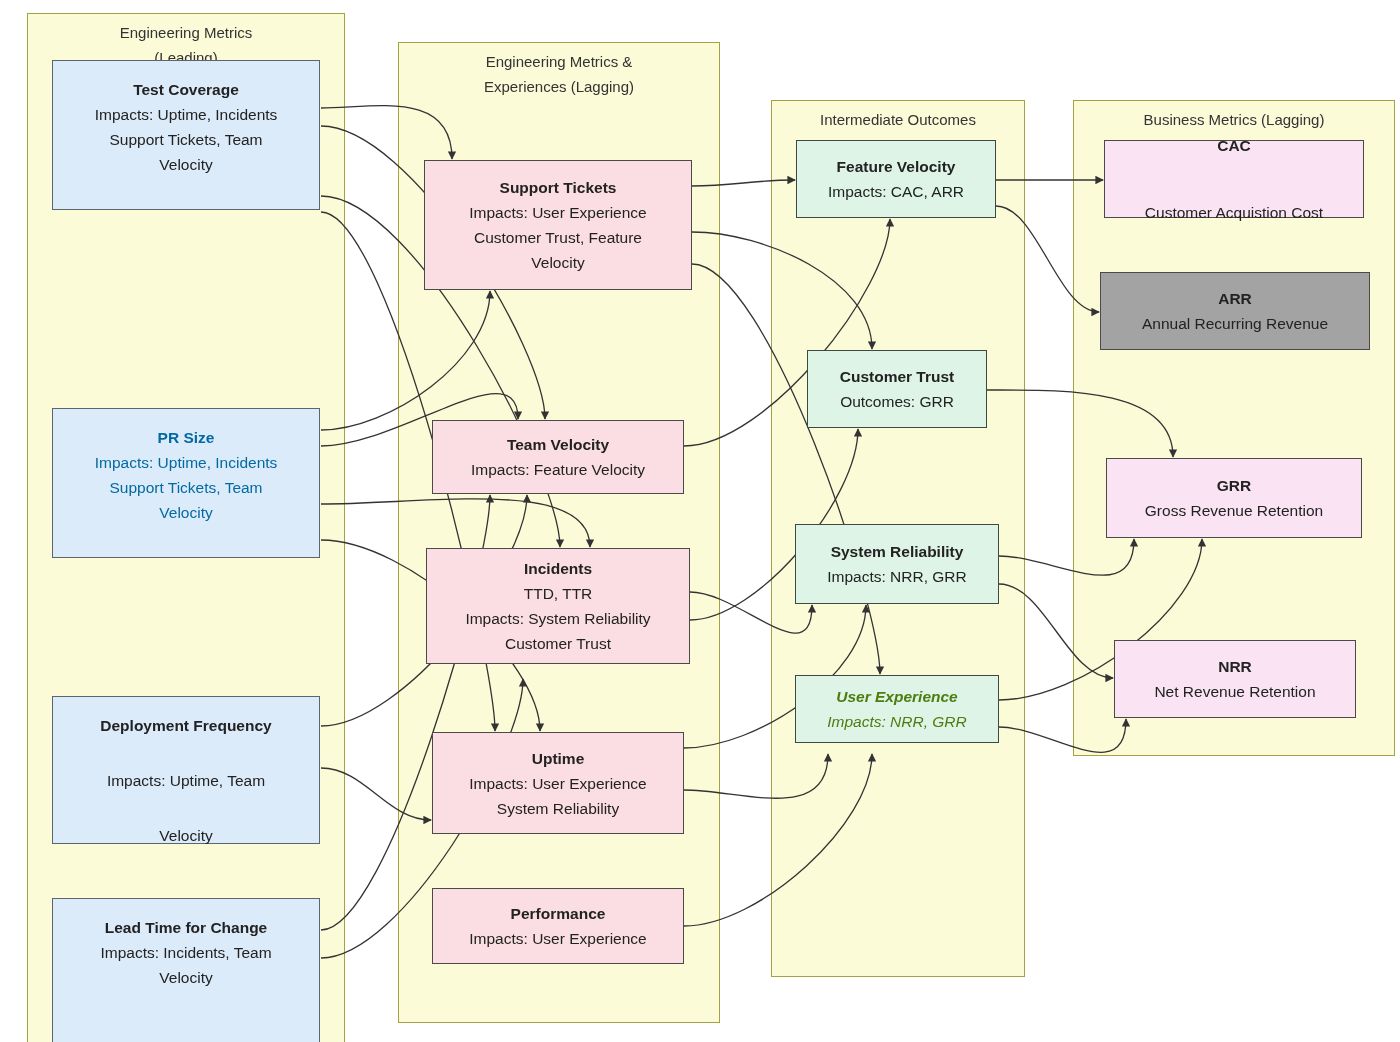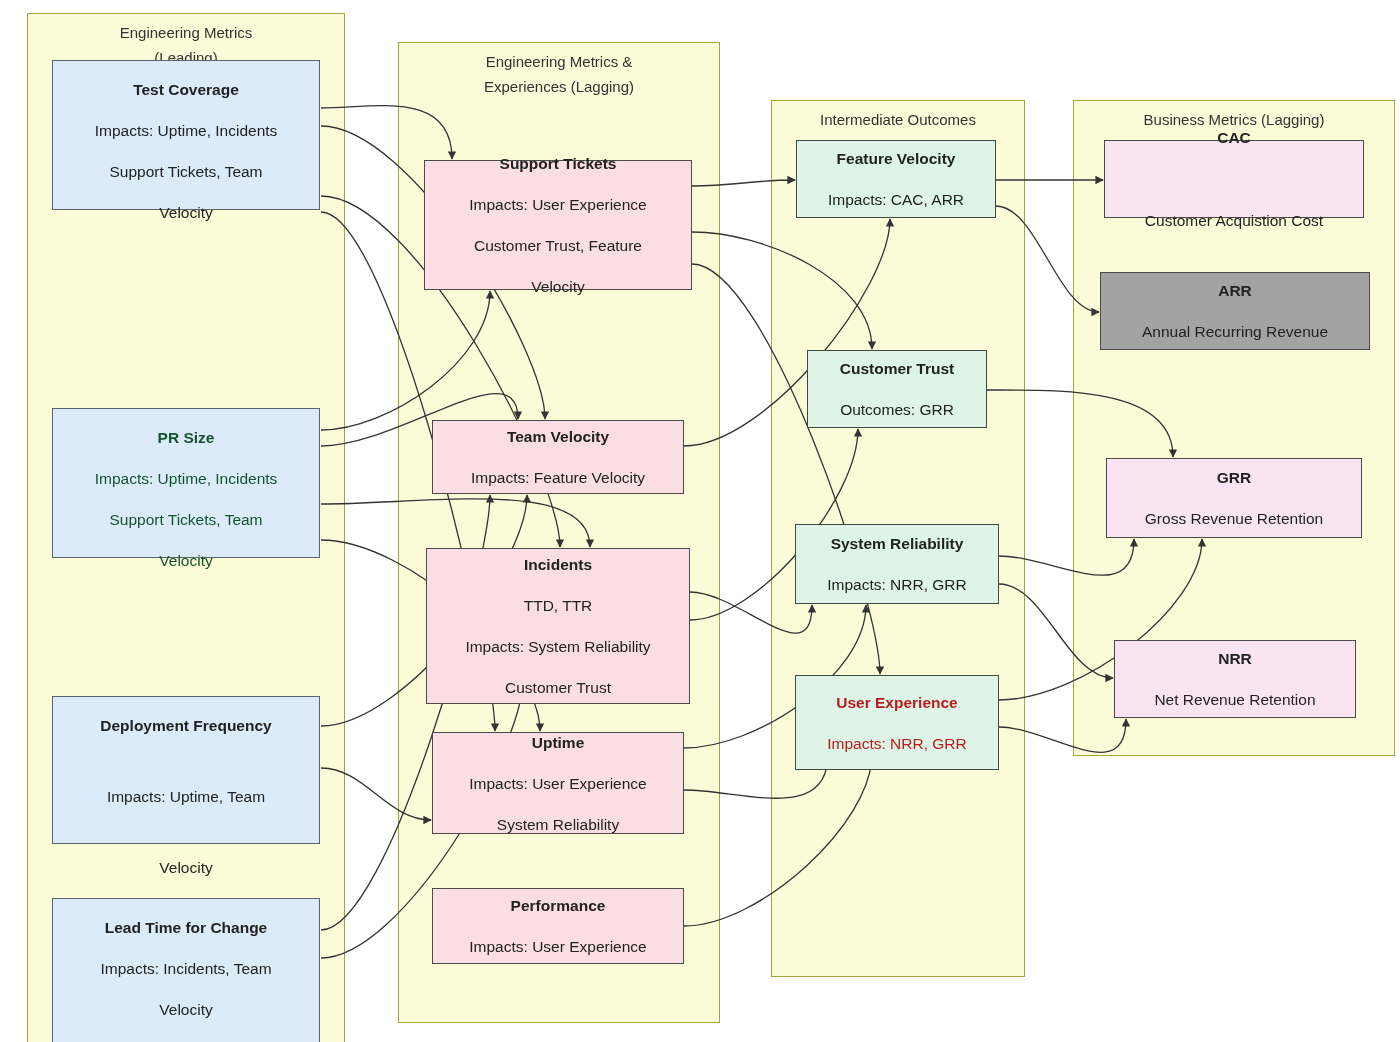--- a/index.html
+++ b/index.html
@@ -42,21 +42,21 @@
     flex-direction: column;
     text-align: center;
     font-size: 15.5px;
     line-height: 25px;
     color: #222222;
     padding: 4px 6px;
   }
   .node.v-top    { justify-content: flex-start; padding-top: 16px; }
   .node.v-center { justify-content: center; }
   .node-title { font-weight: bold; }
-  .node-line  { font-weight: normal; margin-top: 16px; }
+  .node-line  { font-weight: normal; }
 </style>
 </head>
 <body>
 
 <div id="canvas" style="width: 1400px; height: 1042px; background: rgb(255, 255, 255);">
     <div class="group" style="left: 27px; top: 13px; width: 318px; height: 1047px; background: rgb(251, 251, 216); border-color: rgb(163, 163, 68);">
       <div class="group-title">
         <div>Engineering Metrics</div>
         <div>(Leading)</div>
       </div>
@@ -111,21 +111,21 @@
       <path d="M999,584 C1044.6,584 1067.4,678 1113,678" fill="none" stroke="#333333" stroke-width="1.3" marker-end="url(#arrowhead)"></path>
       <path d="M999,700 C1080.2,700 1202,609 1202,539" fill="none" stroke="#333333" stroke-width="1.3" marker-end="url(#arrowhead)"></path>
       <path d="M999,727 C1049.8,727 1126,789 1126,719" fill="none" stroke="#333333" stroke-width="1.3" marker-end="url(#arrowhead)"></path>
     </svg>
     <div class="node v-top" style="left: 52px; top: 60px; width: 268px; height: 150px; background: rgb(220, 235, 250); border-color: rgb(91, 101, 112); color: rgb(34, 34, 34);">
       <div class="node-title">Test Coverage</div>
       <div class="node-line">Impacts: Uptime, Incidents</div>
       <div class="node-line">Support Tickets, Team</div>
       <div class="node-line">Velocity</div>
     </div>
-    <div class="node v-top" style="left: 52px; top: 408px; width: 268px; height: 150px; background: rgb(220, 235, 250); border-color: rgb(91, 101, 112); color: #14532d;">
+    <div class="node v-top" style="left: 52px; top: 408px; width: 268px; height: 150px; background: rgb(220, 235, 250); border-color: rgb(91, 101, 112); color: #0369a1;">
       <div class="node-title">PR Size</div>
       <div class="node-line">Impacts: Uptime, Incidents</div>
       <div class="node-line">Support Tickets, Team</div>
       <div class="node-line">Velocity</div>
     </div>
     <div class="node v-top" style="left: 52px; top: 696px; width: 268px; height: 148px; background: rgb(220, 235, 250); border-color: rgb(91, 101, 112); color: rgb(34, 34, 34); gap: 30px;">
       <div class="node-title">Deployment Frequency</div>
       <div class="node-line">Impacts: Uptime, Team</div>
       <div class="node-line">Velocity</div>
     </div>
@@ -137,21 +137,21 @@
     <div class="node v-center" style="left: 424px; top: 160px; width: 268px; height: 130px; background: rgb(251, 222, 227); border-color: rgb(74, 74, 74); color: rgb(34, 34, 34);">
       <div class="node-title">Support Tickets</div>
       <div class="node-line">Impacts: User Experience</div>
       <div class="node-line">Customer Trust, Feature</div>
       <div class="node-line">Velocity</div>
     </div>
     <div class="node v-center" style="left: 432px; top: 420px; width: 252px; height: 74px; background: rgb(251, 222, 227); border-color: rgb(74, 74, 74); color: rgb(34, 34, 34);">
       <div class="node-title">Team Velocity</div>
       <div class="node-line">Impacts: Feature Velocity</div>
     </div>
-    <div class="node v-center" style="left: 426px; top: 548px; width: 264px; height: 156px; background: rgb(251, 222, 227); border-color: rgb(74, 74, 74); color: rgb(34, 34, 34);">
+    <div class="node v-center" style="left: 426px; top: 548px; width: 264px; height: 116px; background: rgb(251, 222, 227); border-color: rgb(74, 74, 74); color: rgb(34, 34, 34);">
       <div class="node-title">Incidents</div>
       <div class="node-line">TTD, TTR</div>
       <div class="node-line">Impacts: System Reliability</div>
       <div class="node-line">Customer Trust</div>
     </div>
     <div class="node v-center" style="left: 432px; top: 732px; width: 252px; height: 102px; background: rgb(251, 222, 227); border-color: rgb(74, 74, 74); color: rgb(34, 34, 34);">
       <div class="node-title">Uptime</div>
       <div class="node-line">Impacts: User Experience</div>
       <div class="node-line">System Reliability</div>
     </div>
@@ -164,21 +164,21 @@
       <div class="node-line">Impacts: CAC, ARR</div>
     </div>
     <div class="node v-center" style="left: 807px; top: 350px; width: 180px; height: 78px; background: rgb(222, 244, 231); border-color: rgb(61, 74, 66); color: rgb(34, 34, 34);">
       <div class="node-title">Customer Trust</div>
       <div class="node-line">Outcomes: GRR</div>
     </div>
     <div class="node v-center" style="left: 795px; top: 524px; width: 204px; height: 80px; background: rgb(222, 244, 231); border-color: rgb(61, 74, 66); color: rgb(34, 34, 34);">
       <div class="node-title">System Reliability</div>
       <div class="node-line">Impacts: NRR, GRR</div>
     </div>
-    <div class="node v-center" style="left: 795px; top: 675px; width: 204px; height: 95px; background: rgb(222, 244, 231); border-color: rgb(61, 74, 66); color: #b91c1c;">
+    <div class="node v-center" style="left: 795px; top: 675px; width: 204px; height: 68px; background: rgb(222, 244, 231); border-color: rgb(61, 74, 66); color: #4d7c0f; font-style: italic;">
       <div class="node-title">User Experience</div>
       <div class="node-line">Impacts: NRR, GRR</div>
     </div>
     <div class="node v-center" style="left: 1104px; top: 140px; width: 260px; height: 78px; background: rgb(250, 228, 244); border-color: rgb(74, 74, 74); color: rgb(34, 34, 34); gap: 42px;">
       <div class="node-title">CAC</div>
       <div class="node-line">Customer Acquistion Cost</div>
     </div>
     <div class="node v-center" style="left: 1100px; top: 272px; width: 270px; height: 78px; background: #a3a3a3; border-color: rgb(74, 74, 74); color: rgb(34, 34, 34);">
       <div class="node-title">ARR</div>
       <div class="node-line">Annual Recurring Revenue</div>

